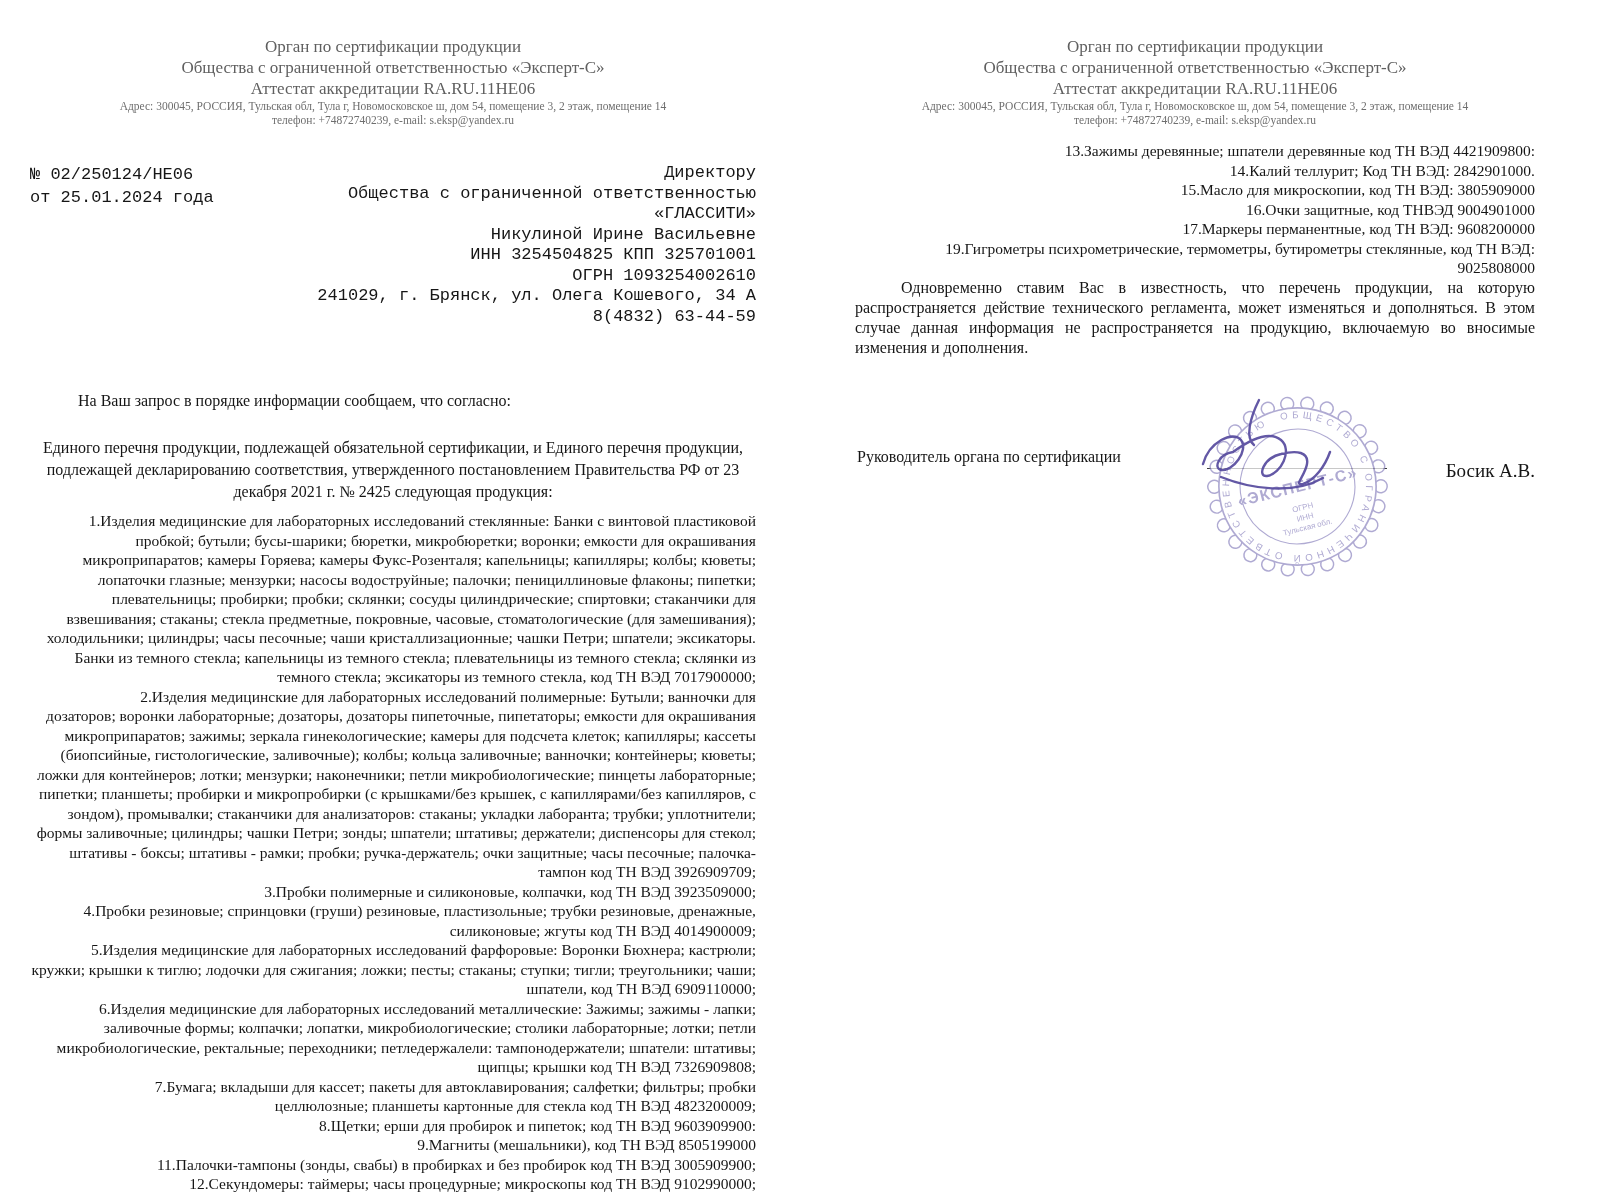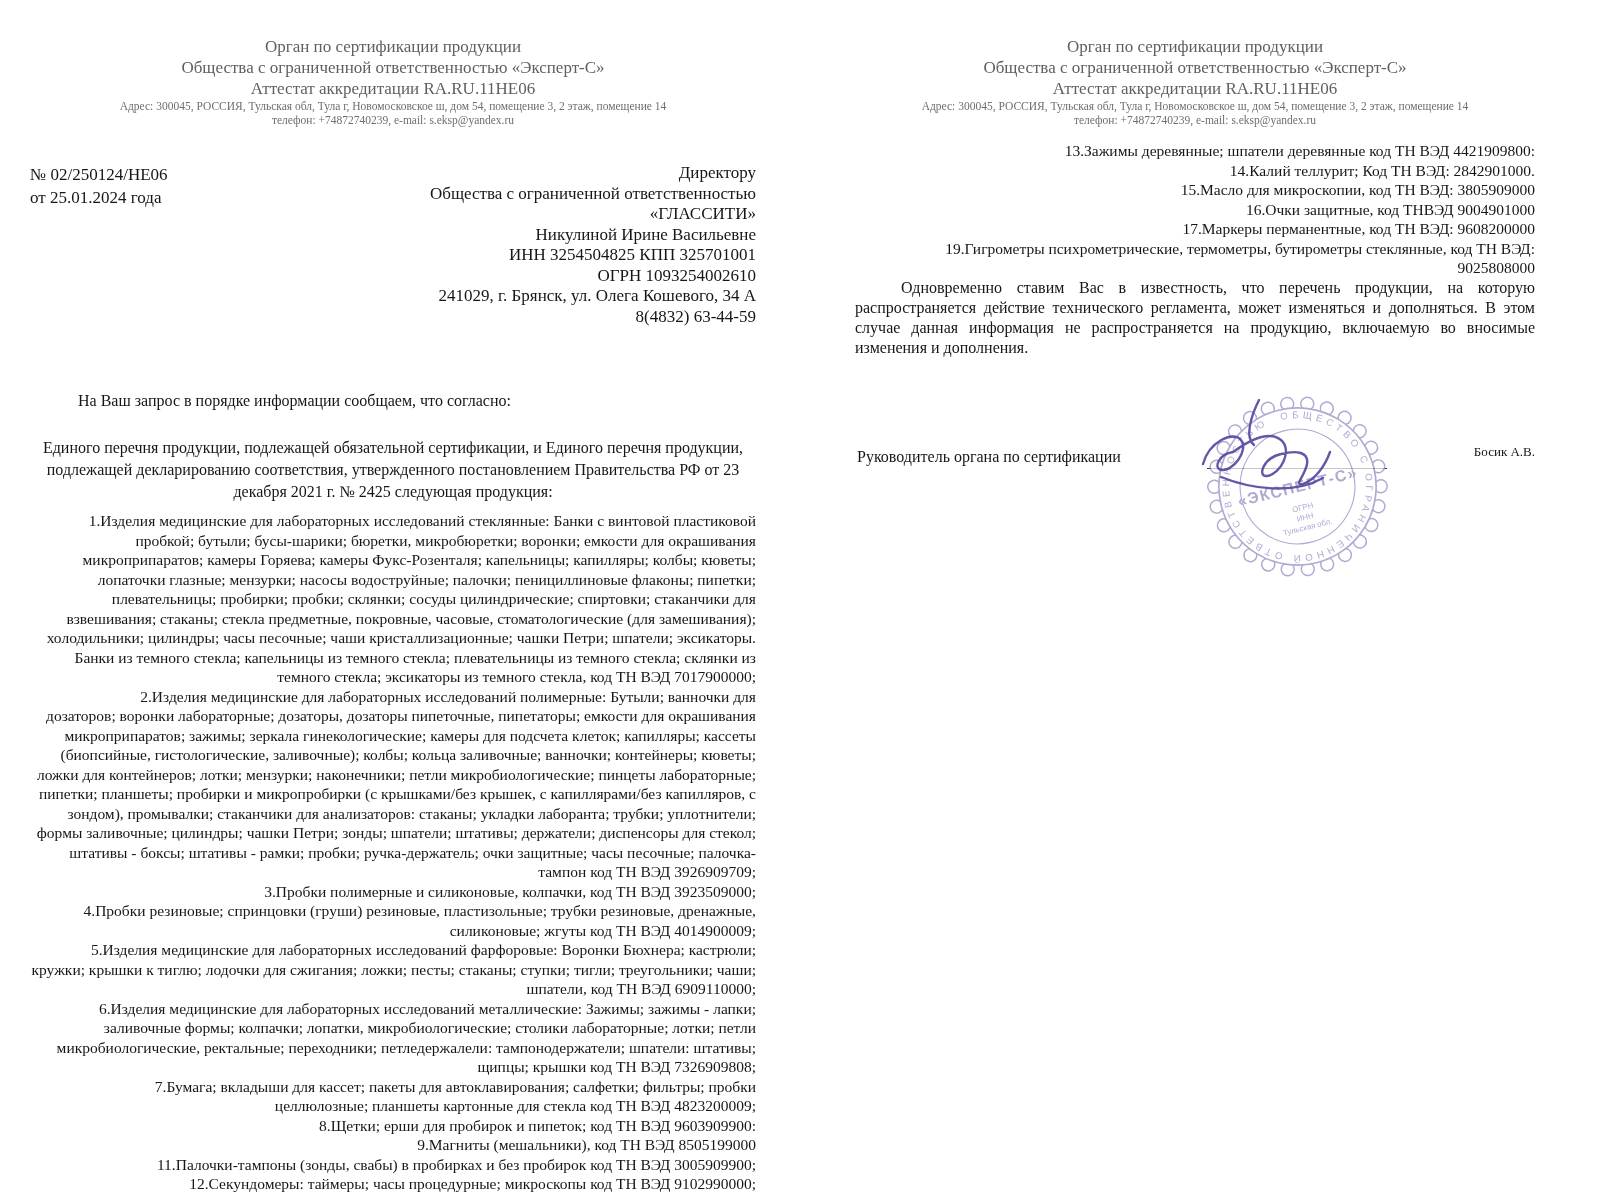--- a/index.html
+++ b/index.html
@@ -11,42 +11,42 @@
   .page{position:absolute;top:36px;}
   .pageL{left:30px;width:726px;}
   .pageR{left:855px;width:680px;}
 
   
   .hdr{text-align:center;color:#5f5f5f;}
   .h-line{font-size:17px;line-height:21px;}
   .h-addr{font-size:11.5px;line-height:14px;color:#6e6e6e;}
 
   
-  .ref-row{display:flex;justify-content:space-between;margin-top:36px;}
+  .ref-row{display:flex;justify-content:space-between;margin-top:36px;font-family:Liberation Mono, monospace;}
   .ref{font-size:17px;line-height:23px;white-space:nowrap;}
   .recipient{text-align:right;font-size:17px;}
   .recipient .ln{line-height:20.5px;}
 
   .intro{margin:64px 0 0 0;font-size:16px;line-height:20px;text-indent:48px;}
   .basis{margin:26px 0 0 0;font-size:16px;line-height:22px;text-align:center;}
 
   
   .items{margin-top:8px;font-size:15.5px;}
   .items .li{line-height:19.5px;text-align:right;}
   .items .num{display:inline-block;width:50px;}
   .itemsR{margin-top:14px;}
   .itemsR .num{width:47px;}
 
   
   .just{margin:0;font-size:16px;line-height:20px;text-align:justify;text-indent:46px;}
   .p1{margin-top:44px;}
 
   
   .sig-title{position:absolute;left:2px;top:412px;font-size:16px;white-space:nowrap;}
-  .sig-name{position:absolute;right:0px;top:408px;font-size:13px;white-space:nowrap;}
+  .sig-name{position:absolute;right:0px;top:424px;font-size:19px;white-space:nowrap;}
   .sig-line{position:absolute;left:352px;top:432px;width:180px;border-top:1.6px solid #3a3a3a;height:0;}
 
   .stamp{position:absolute;left:350px;top:358px;width:185px;height:185px;
          opacity:.72;filter:blur(.4px);}
   .scrawl{position:absolute;left:338px;top:356px;width:160px;height:120px;opacity:.92;}
 </style>
 </head>
 <body>
 
 <div class="page pageL">

